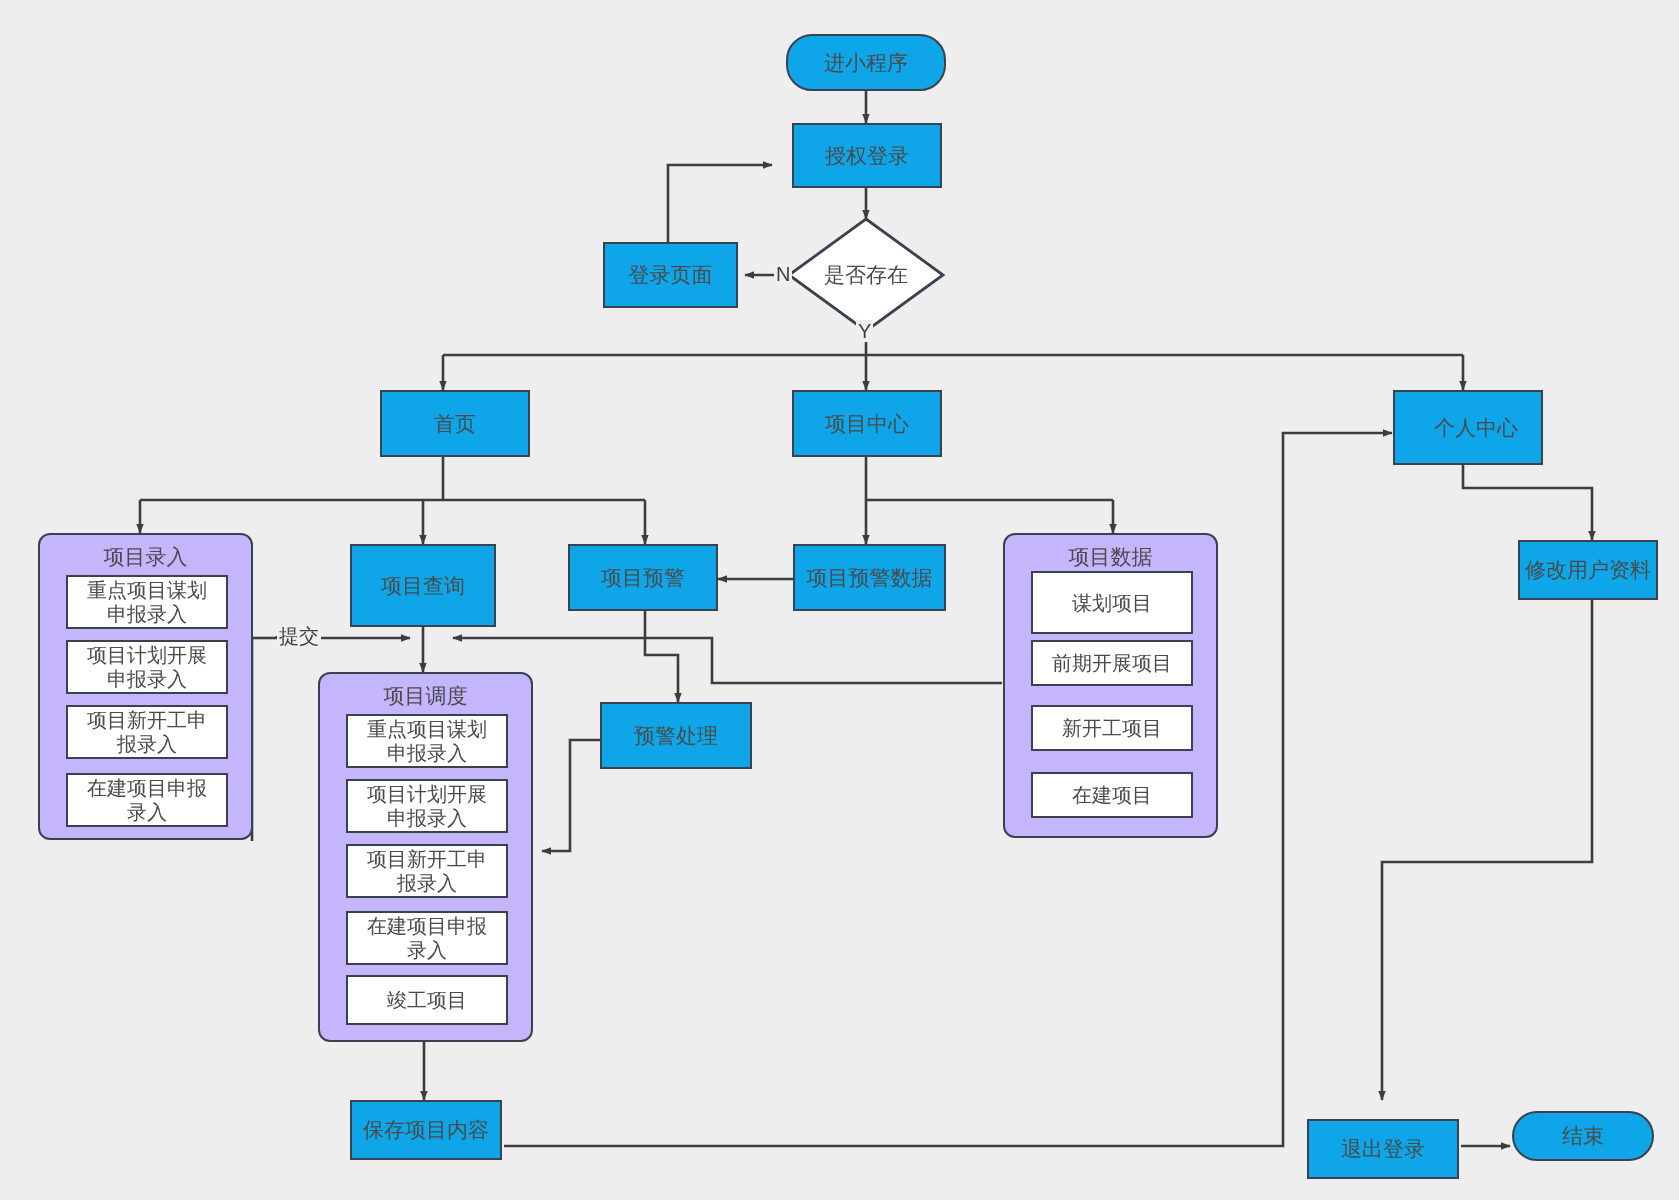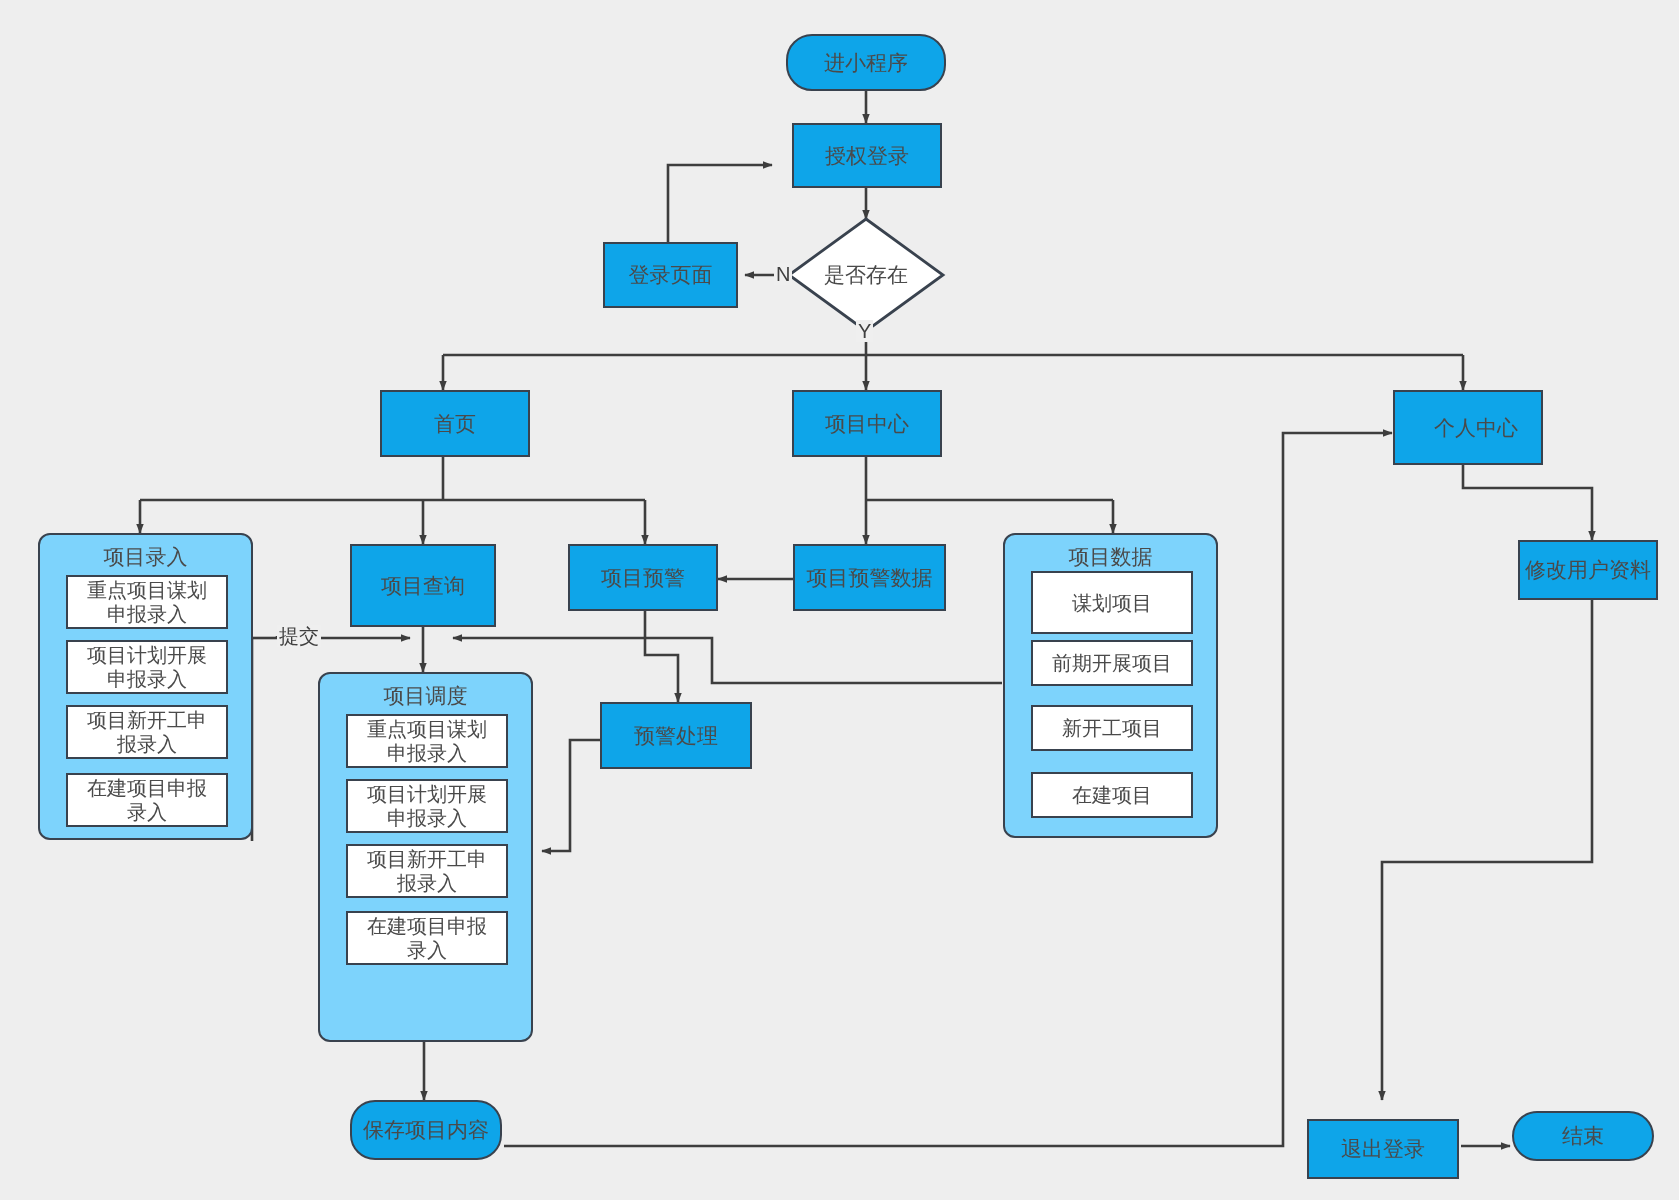--- a/index.html
+++ b/index.html
@@ -19,21 +19,21 @@
     display:flex;align-items:center;justify-content:center;
     color:#4a4a4a;
     font-size:21px;
     line-height:1.22;
     text-align:center;
     white-space:pre-line;
   }
   .node.round{border-radius:26px;}
   .group{
     position:absolute;
-    background:#7dd3fc;
+    background:#c4b5fd;
     border:2.5px solid #39424e;
     border-radius:12px;
     box-sizing:border-box;
   }
   .group-title{
     position:absolute;left:0;right:0;top:8px;
     text-align:center;color:#4a4a4a;font-size:21px;
   }
   .sub{
     position:absolute;
@@ -144,21 +144,21 @@
   <div class="node" style="left:350px;top:544px;width:146px;height:83px;">项目查询</div>
 
   <div class="node" style="left:568px;top:544px;width:150px;height:67px;">项目预警</div>
 
   <div class="node" style="left:793px;top:544px;width:153px;height:67px;">项目预警数据</div>
 
   <div class="node" style="left:600px;top:702px;width:152px;height:67px;">预警处理</div>
 
   <div class="node" style="left:1518px;top:540px;width:140px;height:60px;">修改用户资料</div>
 
-  <div class="node" style="left:350px;top:1100px;width:152px;height:60px;border-radius:25px;">保存项目内容</div>
+  <div class="node" style="left:350px;top:1100px;width:152px;height:60px;">保存项目内容</div>
 
   <div class="node" style="left:1307px;top:1100px;width:152px;height:60px;margin-top:19px;">退出登录</div>
 
   <div class="node round" style="left:1512px;top:1111px;width:142px;height:50px;">结束</div>
 
   <div class="group" style="left:38px;top:533px;width:215px;height:307px;">
     <div class="group-title">项目录入</div>
     <div class="sub" style="left:26px;top:40px;width:162px;height:54px;">重点项目谋划
 申报录入</div>
     <div class="sub" style="left:26px;top:105px;width:162px;height:54px;">项目计划开展
@@ -174,20 +174,21 @@
   <div class="group" style="left:318px;top:672px;width:215px;height:370px;">
     <div class="group-title">项目调度</div>
     <div class="sub" style="left:26px;top:40px;width:162px;height:54px;">重点项目谋划
 申报录入</div>
     <div class="sub" style="left:26px;top:105px;width:162px;height:54px;">项目计划开展
 申报录入</div>
     <div class="sub" style="left:26px;top:170px;width:162px;height:54px;">项目新开工申
 报录入</div>
     <div class="sub" style="left:26px;top:237px;width:162px;height:54px;">在建项目申报
 录入</div>
+    <div class="sub" style="left:26px;top:301px;width:162px;height:50px;">竣工项目</div>
   </div>
 
   <div class="group" style="left:1003px;top:533px;width:215px;height:305px;">
     <div class="group-title">项目数据</div>
     <div class="sub" style="left:26px;top:36px;width:162px;height:63px;">谋划项目</div>
     <div class="sub" style="left:26px;top:105px;width:162px;height:46px;">前期开展项目</div>
     <div class="sub" style="left:26px;top:170px;width:162px;height:46px;">新开工项目</div>
     <div class="sub" style="left:26px;top:237px;width:162px;height:46px;">在建项目</div>
   </div>
 

